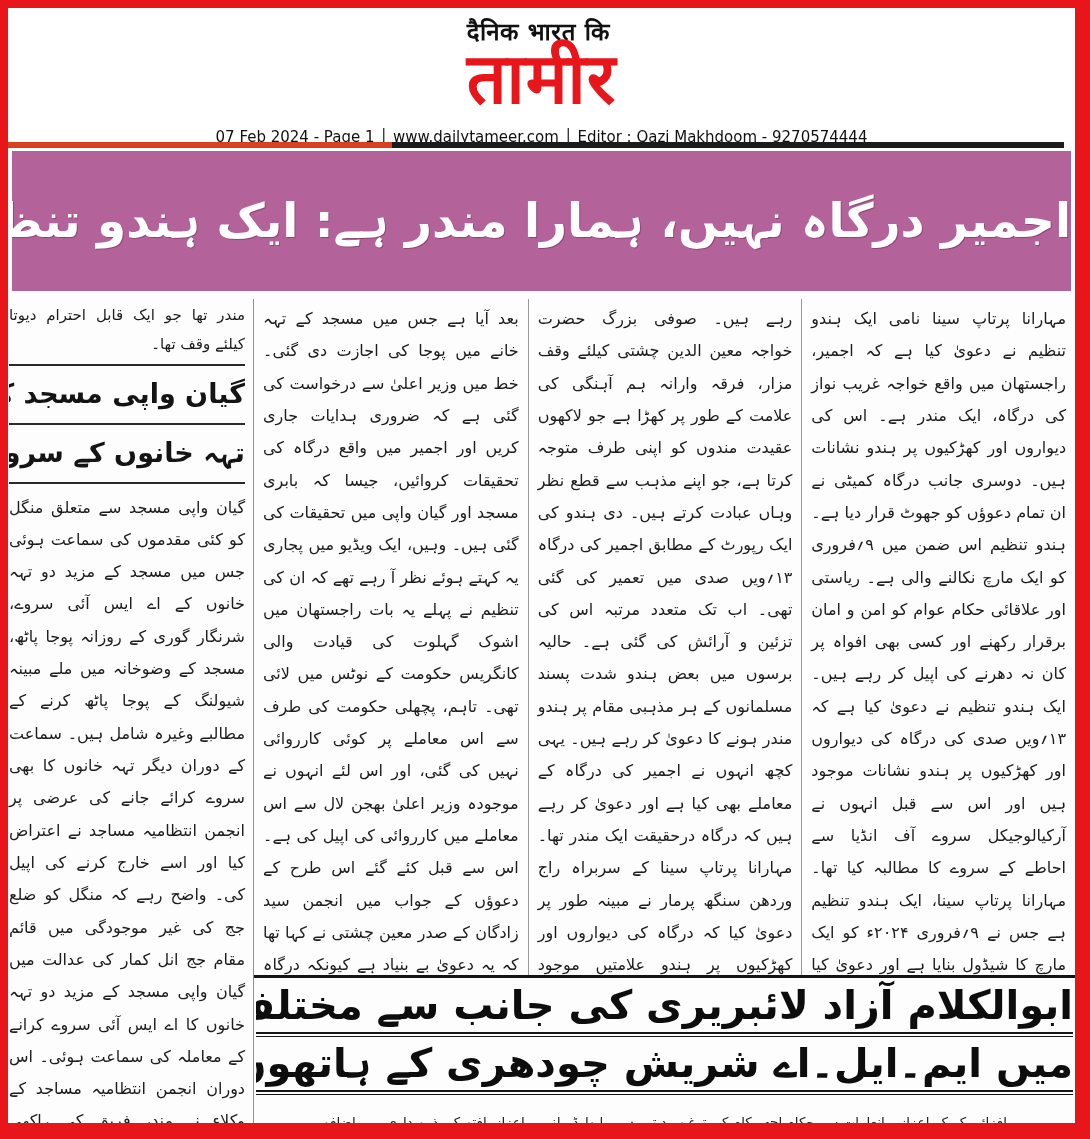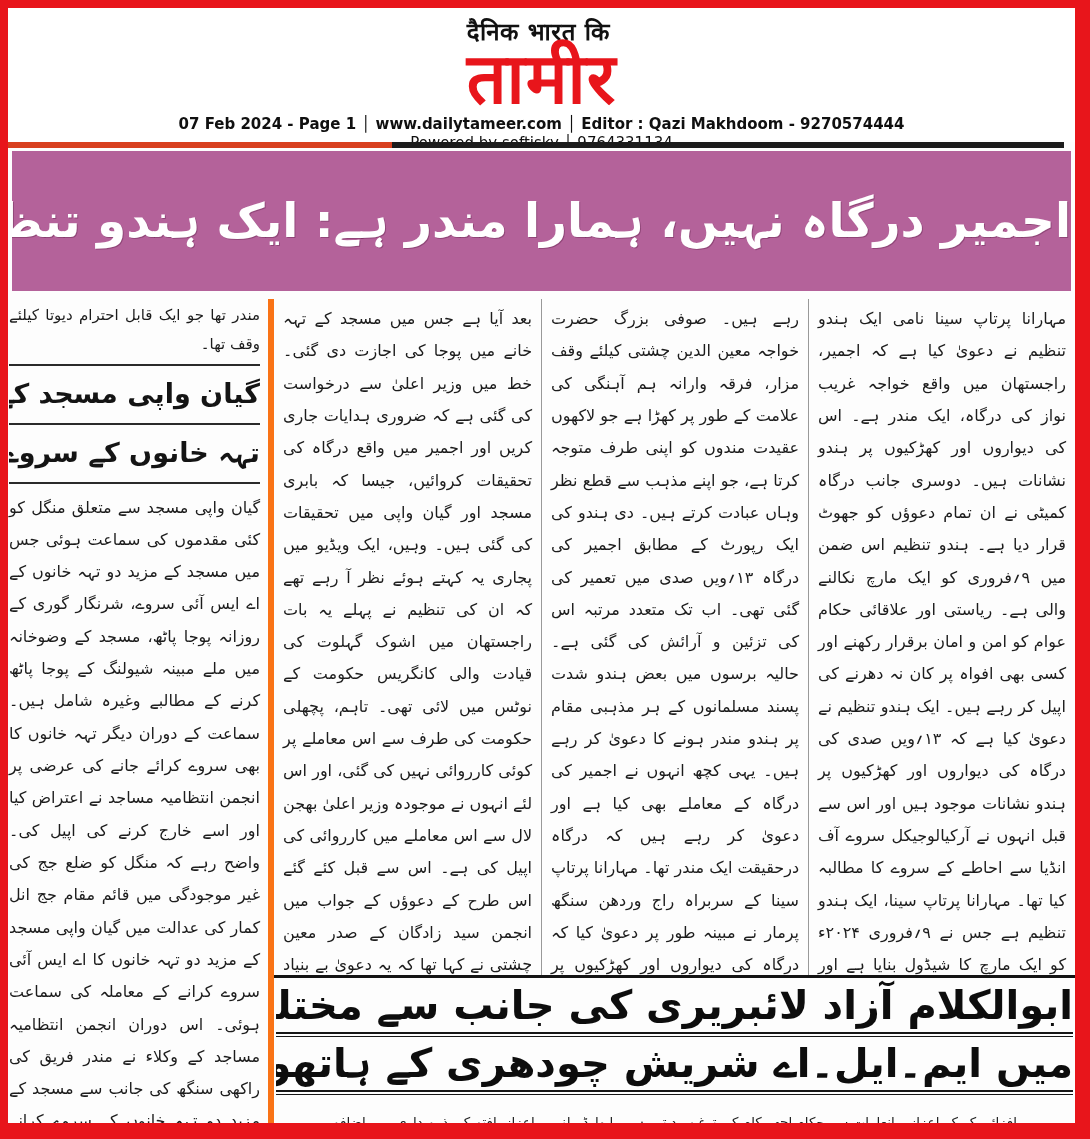--- a/index.html
+++ b/index.html
@@ -14,36 +14,36 @@
   .frame-left{position:absolute;left:0;top:0;width:8px;height:1139px;background:#e8151b;}
   .frame-right{position:absolute;right:0;top:0;width:15px;height:1139px;background:#e8151b;}
   .frame-bottom{position:absolute;left:0;bottom:0;width:1090px;height:16px;background:#e8151b;}
 
   
   .masthead{position:absolute;left:8px;top:8px;right:15px;height:134px;background:#fff;text-align:center;}
   .masthead-inner{display:inline-block;margin-top:6px;}
   .tagline{font-size:24px;font-weight:bold;color:#111;text-align:left;letter-spacing:.5px;}
   .logo{font-size:70px;font-weight:bold;color:#e8151b;line-height:.92;letter-spacing:1px;}
   .infoline{font-size:15px;color:#101010;line-height:19px;}
-  .infoline.first{margin-top:4px;font-weight:bold;}
+  .infoline.first{margin-top:17px;}
 
   
   .content{position:absolute;left:8px;top:142px;right:15px;bottom:16px;background:#fdfdfd;overflow:hidden;}
   .toprule{position:absolute;left:0;top:0;right:0;height:6px;
     background:linear-gradient(to right,#d8401f 0%,#d8401f 36%,#1c1c1c 36%,#1c1c1c 99%,transparent 99%);}
   .banner{position:absolute;left:4px;top:9px;right:4px;height:140px;background:#b4629a;overflow:hidden;}
   .banner-text{direction:rtl;white-space:nowrap;text-align:center;color:#fff;font-weight:bold;
     font-size:47px;line-height:140px;text-shadow:1px 1px 0 rgba(90,30,70,.4);}
 
   .main{position:absolute;left:0;right:0;top:157px;bottom:0;display:flex;}
 
   .urdu{direction:rtl;text-align:justify;color:#1c1c1c;}
 
   
-  .col-left{width:266px;border-right:6px solid #f97316;padding:2px 8px 0 1px;overflow:hidden;}
+  .col-left{width:246px;border-right:1px solid #f97316;padding:2px 8px 0 1px;overflow:hidden;}
   .side-intro{font-size:15px;line-height:1.95;}
   .subhead{border-top:2px solid #2a2a2a;margin-top:4px;}
   .subhead-line{font-size:27px;font-weight:bold;text-align:center;direction:rtl;
     padding:12px 0 14px;border-bottom:2px solid #2a2a2a;white-space:nowrap;overflow:hidden;color:#141414;}
   .side-body{font-size:16px;line-height:2.02;margin-top:8px;}
 
   
   .right-region{flex:1;display:flex;flex-direction:column;overflow:hidden;}
   .three-cols{display:flex;direction:rtl;height:712px;border-bottom:3px solid #141414;overflow:hidden;}
   .ncol{width:33.333%;padding:4px 9px 0;overflow:hidden;font-size:16px;line-height:2.02;}

